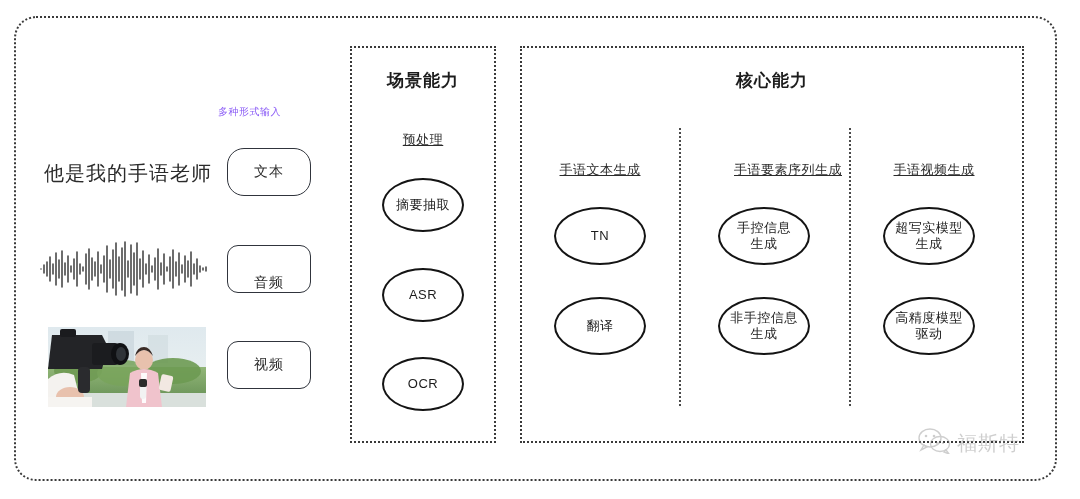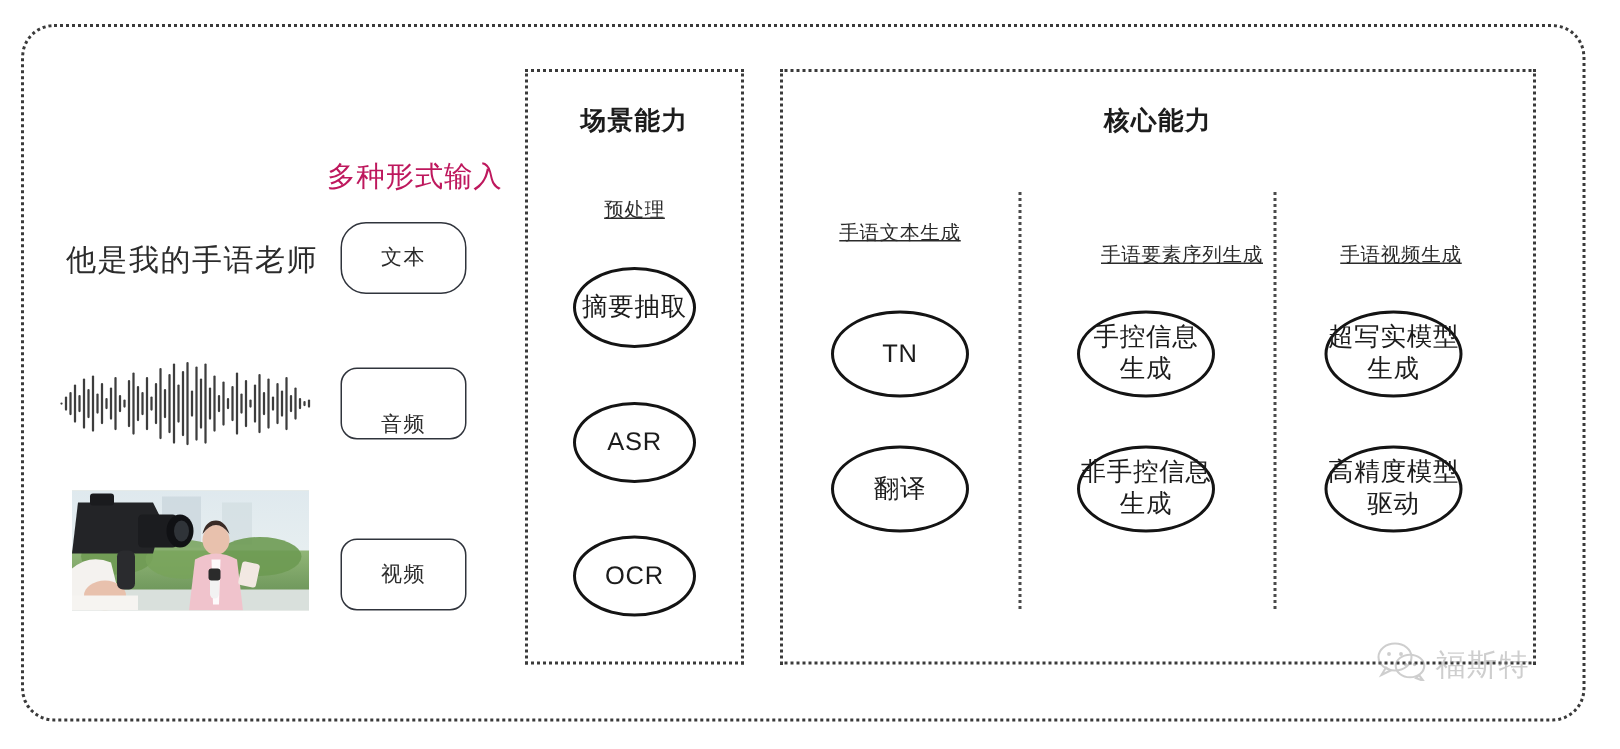--- a/index.html
+++ b/index.html
@@ -45,22 +45,22 @@
     text-align: center;
     font-weight: bold;
     font-size: 17px;
     color: #1c1c1c;
     letter-spacing: 1px;
   }
 
   
   .input-heading {
     position: absolute;
-    font-size: 19px;
-    color: #be185d;
+    font-size: 10px;
+    color: #8b5cf6;
     letter-spacing: 0.5px;
     white-space: nowrap;
   }
   .sample-text {
     position: absolute;
     font-size: 20px;
     color: #2b2b2b;
     letter-spacing: 1px;
     white-space: nowrap;
   }
@@ -104,21 +104,21 @@
   
   .ellipse {
     position: absolute;
     border: 2.4px solid #141414;
     border-radius: 50%;
     box-sizing: border-box;
     display: flex;
     align-items: center;
     justify-content: center;
     text-align: center;
-    font-size: 17px;
+    font-size: 13px;
     line-height: 1.22;
     color: #1c1c1c;
     background: #ffffff;
     letter-spacing: 0.5px;
   }
   .ellipse.wide { width: 82px; height: 54px; }
   .ellipse.big  { width: 92px; height: 58px; }
 
   
   .group-label {
@@ -270,21 +270,21 @@
       <rect x="0" y="70" width="44" height="10" fill="#f6f4f1"></rect>
     </svg>
   </div>
 
   <div class="pill" style="left:227px; top:148px;border-radius:17px;">
     <span>文本</span>
   </div>
   <div class="pill" style="left:227px; top:245px;align-items:flex-end;">
     <span>音频</span>
   </div>
-  <div class="pill" style="left:227px; top:359px;">
+  <div class="pill" style="left:227px; top:341px;">
     <span>视频</span>
   </div>
 
   <div class="panel" style="left:350px; top:46px; width:146px; height:397px;">
     <div class="panel-title" style="top:21px;">场景能力</div>
   </div>
 
   <div class="group-label" style="left:350px; top:131px; width:146px;">预处理</div>
 
   <div class="ellipse wide" style="left:382px; top:178px;">
@@ -297,21 +297,21 @@
     <span>OCR</span>
   </div>
 
   <div class="panel" style="left:520px; top:46px; width:504px; height:397px;">
     <div class="panel-title" style="top:21px;">核心能力</div>
   </div>
 
   <div class="vdivider" style="left:679px; top:128px; height:278px;"></div>
   <div class="vdivider" style="left:849px; top:128px; height:278px;"></div>
 
-  <div class="group-label" style="left:522px; top:146px; width:156px;">手语文本生成</div>
+  <div class="group-label" style="left:522px; top:161px; width:156px;">手语文本生成</div>
   <div class="ellipse big" style="left:554px; top:207px;">
     <span>TN</span>
   </div>
   <div class="ellipse big" style="left:554px; top:297px;">
     <span>翻译</span>
   </div>
 
   <div class="group-label" style="left:705px; top:161px; width:166px;">手语要素序列生成</div>
   <div class="ellipse big" style="left:718px; top:207px;">
     <span>

